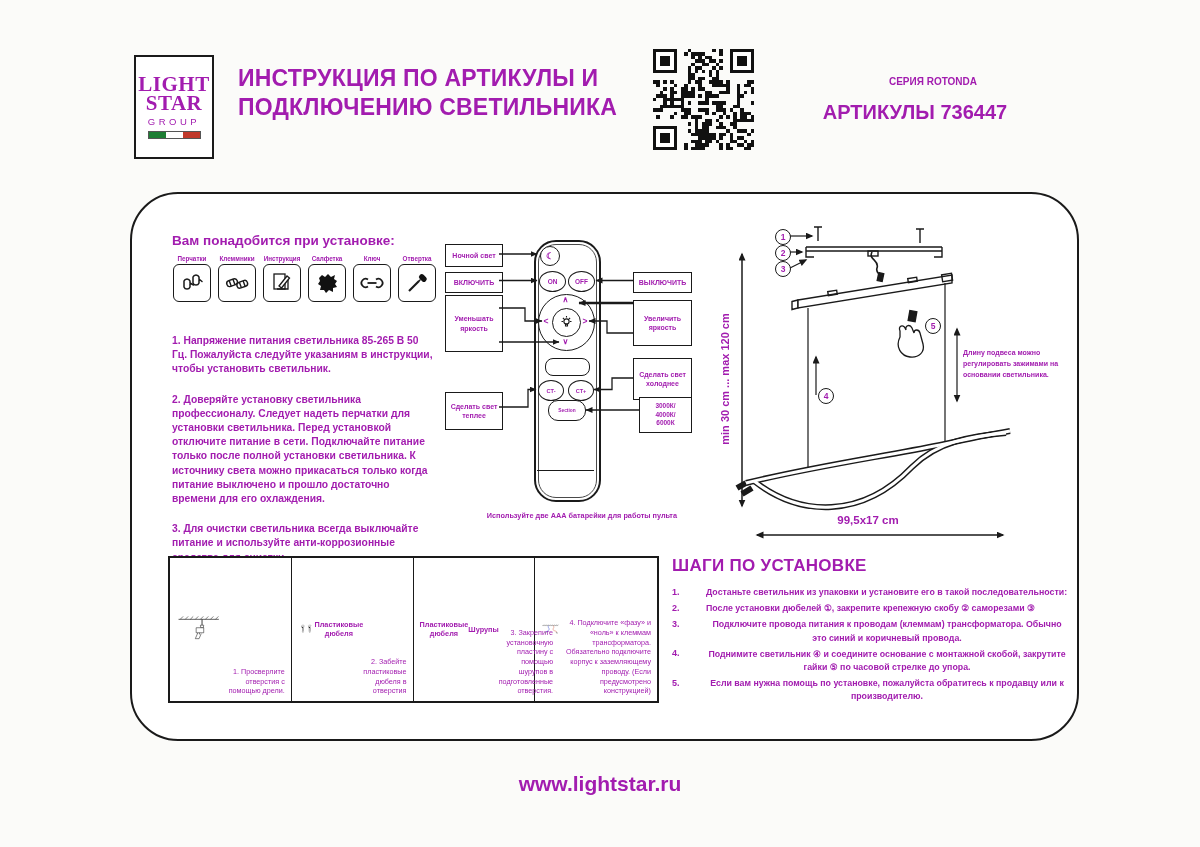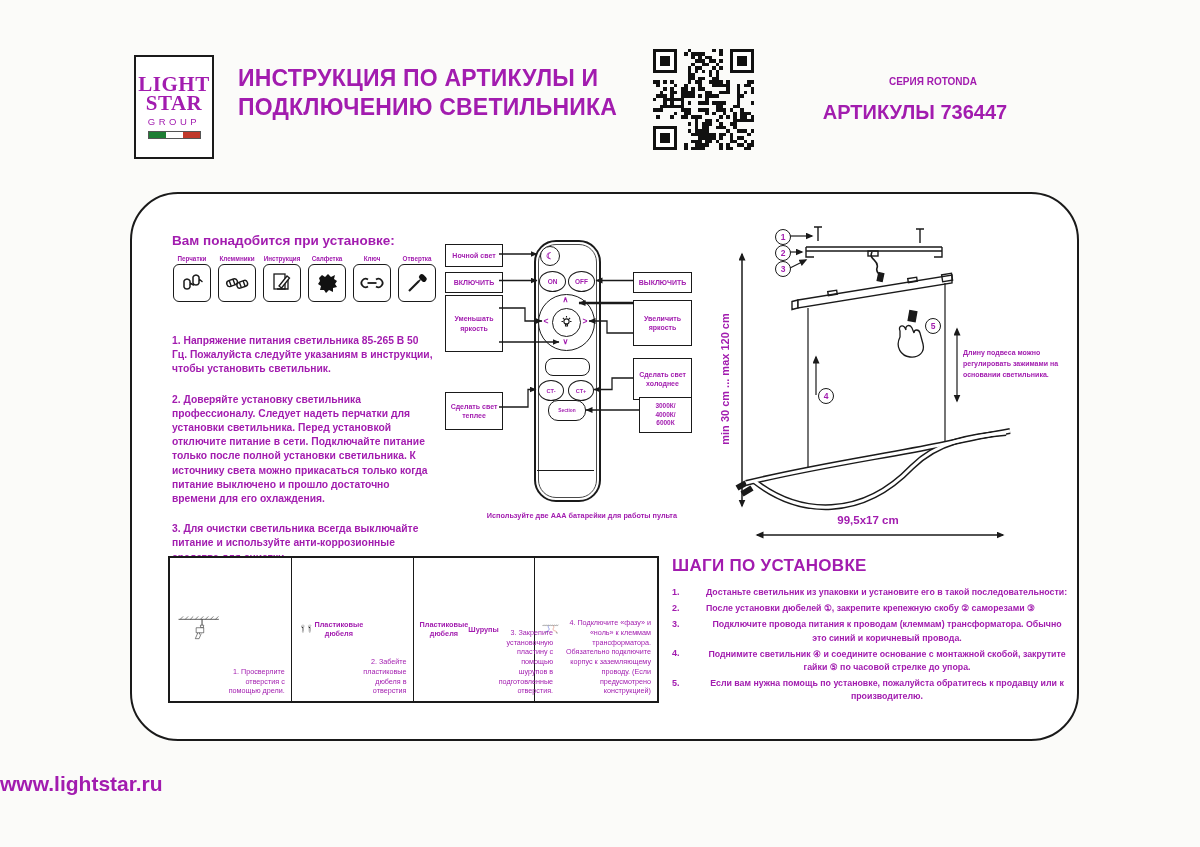--- a/index.html
+++ b/index.html
@@ -48,21 +48,21 @@
   .panel{border-right:1.6px solid #1a1a1a;padding:4px 6px 5px 6px;display:flex;flex-direction:row;align-items:center;min-width:0;}
   .panel:last-child{border-right:none;}
   .panel .cap{font-size:7.2px;font-weight:400;line-height:1.35;margin-top:auto;align-self:stretch;text-align:right;}
   .panel .plabel{font-size:7.3px;font-weight:800;text-align:center;margin:1px 0;}
   
   .steps{left:672px;top:556px;width:396px;}
   .steps h2{margin:0 0 10px 0;font-size:17px;font-weight:800;letter-spacing:.3px;}
   .step{display:flex;margin-bottom:3px;}
   .step .n{flex:none;width:34px;font-size:9px;font-weight:800;padding-top:.5px;}
   .step .t{font-size:8.8px;font-weight:600;line-height:1.5;text-align:center;}
-  .footer-url{left:0;top:772px;width:1200px;text-align:left;font-size:21px;font-weight:800;}
+  .footer-url{left:0;top:772px;width:1200px;text-align:center;font-size:21px;font-weight:800;}
   svg{display:block;}
 </style>
 </head>
 <body>
 
 <div class="page">
 
   <div class="abs logo-box">
     <div class="logo-word">LIGHT</div>
     <div class="logo-word">STAR</div>

